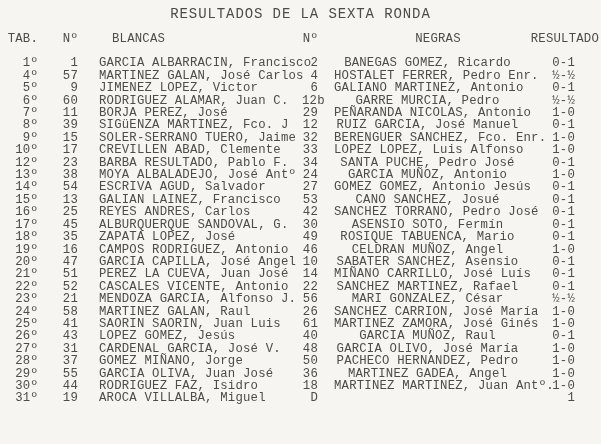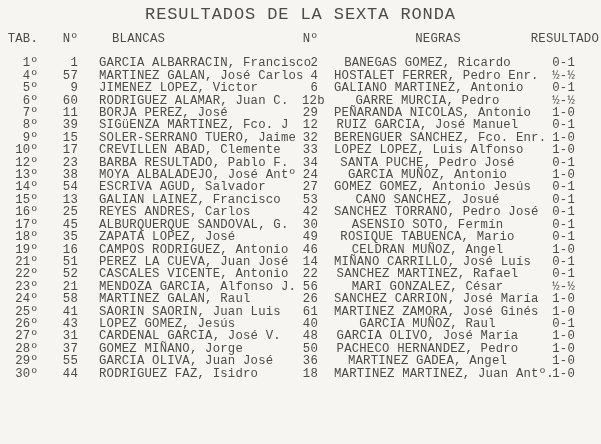--- a/index.html
+++ b/index.html
@@ -16,21 +16,21 @@
     -webkit-font-smoothing: antialiased;
   }
   .page {
     width: 601px;
     height: 444px;
     position: relative;
   }
   .title {
     text-align: center;
     padding-top: 8px;
-    font-size: 17px;
+    font-size: 14px;
     line-height: 13px;
     letter-spacing: 0.9px;
     white-space: nowrap;
   }
   table.results {
     border-collapse: collapse;
     table-layout: fixed;
     width: 601px;
     margin-top: 12px;
     padding-left: 48px;
@@ -228,20 +228,28 @@
 
   <tr>
     <td class="a-tab">19º</td>
     <td class="a-wn">16</td>
     <td class="a-wname">CAMPOS RODRIGUEZ, Antonio</td>
     <td class="a-bn">46</td>
     <td class="a-bname">CELDRAN MUÑOZ, Angel</td>
     <td class="a-res">1-0</td>
   </tr>
 
+  <tr>
+    <td class="a-tab">20º</td>
+    <td class="a-wn">47</td>
+    <td class="a-wname">GARCIA CAPILLA, José Angel</td>
+    <td class="a-bn">10</td>
+    <td class="a-bname">SABATER SANCHEZ, Asensio</td>
+    <td class="a-res">0-1</td>
+  </tr>
 
   <tr>
     <td class="a-tab">21º</td>
     <td class="a-wn">51</td>
     <td class="a-wname">PEREZ LA CUEVA, Juan José</td>
     <td class="a-bn">14</td>
     <td class="a-bname">MIÑANO CARRILLO, José Luís</td>
     <td class="a-res">0-1</td>
   </tr>
 
@@ -319,15 +327,23 @@
 
   <tr>
     <td class="a-tab">30º</td>
     <td class="a-wn">44</td>
     <td class="a-wname">RODRIGUEZ FAZ, Isidro</td>
     <td class="a-bn">18</td>
     <td class="a-bname">MARTINEZ MARTINEZ, Juan Antº.</td>
     <td class="a-res">1-0</td>
   </tr>
 
+  <tr>
+    <td class="a-tab">31º</td>
+    <td class="a-wn">19</td>
+    <td class="a-wname">AROCA VILLALBA, Miguel</td>
+    <td class="a-bn">D</td>
+    <td class="a-bname"></td>
+    <td class="a-res">1</td>
+  </tr>
 </tbody>
   </table>
 </div>
 
 </body></html>

